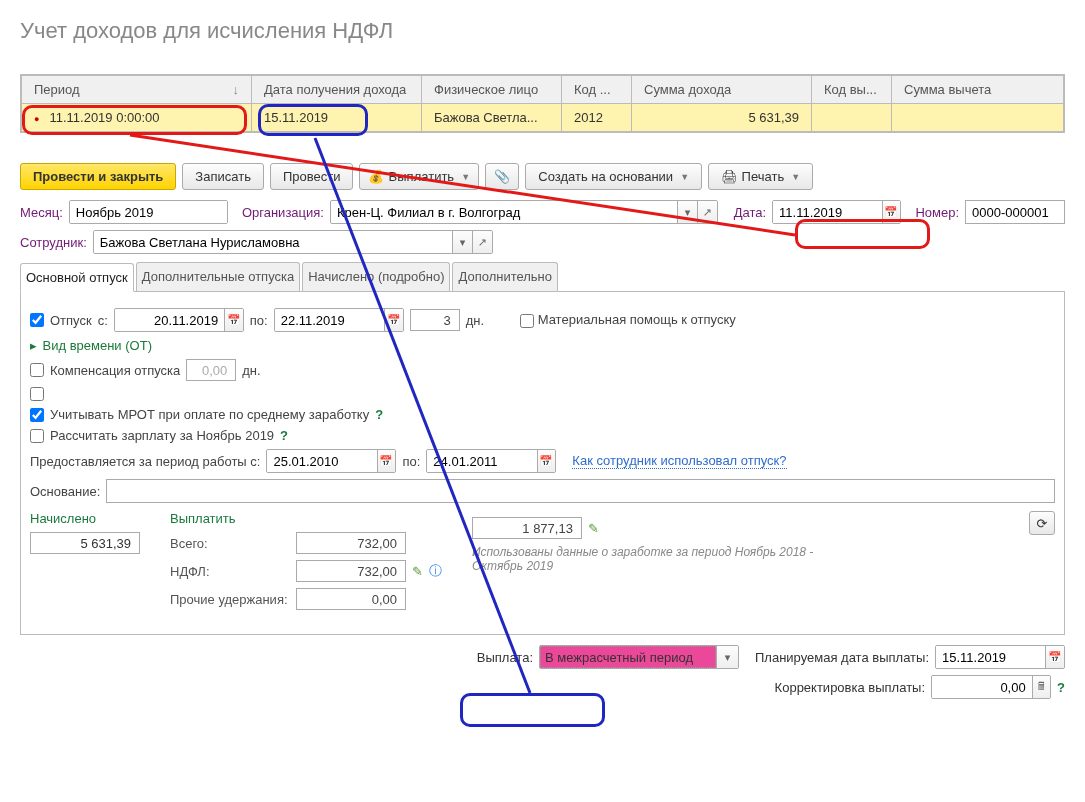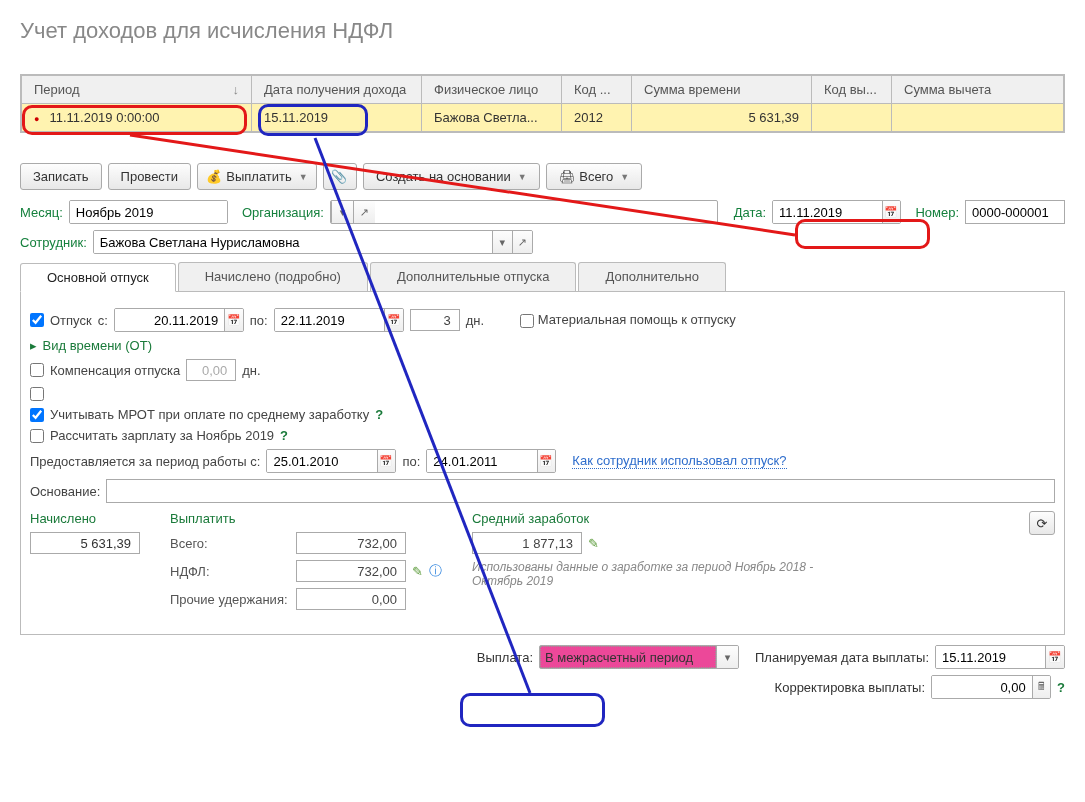--- a/index.html
+++ b/index.html
@@ -9,27 +9,27 @@
     table.grid { border-collapse: collapse; width: 100%; }
     table.grid th { background: #f0f0f0; color: #555; font-weight: normal; text-align: left; padding: 6px 12px; border: 1px solid #bbb; font-size: 13px; }
     table.grid td { padding: 6px 12px; border: 1px solid #bbb; background: #fff3b0; }
     .sort-arrow { float: right; color: #888; }
     .toolbar { margin: 30px 20px 10px; display: flex; gap: 6px; align-items: center; flex-wrap: wrap; }
     .btn { border: 1px solid #aaa; border-radius: 3px; background: linear-gradient(#fdfdfd,#e8e8e8); padding: 5px 12px; font-size: 13px; color: #333; cursor: pointer; display: inline-flex; align-items: center; gap: 4px; }
     .btn-yellow { background: linear-gradient(#ffe76a,#ffd300); border-color: #c9a800; font-weight: bold; }
     .btn-icon { padding: 5px 8px; }
     .drop-arrow { font-size: 9px; color: #777; margin-left: 3px; }
     .form-row { margin: 6px 20px; display: flex; align-items: center; gap: 6px; font-size: 13px; }
-    .form-label { color: #15803d; }
+    .form-label { color: #701a75; }
     .input { border: 1px solid #aaa; padding: 3px 6px; background: #fff; font-size: 13px; height: 24px; }
     .input-group { display: inline-flex; border: 1px solid #aaa; border-radius: 2px; overflow: hidden; height: 24px; align-items: stretch; background: #fff; }
     .input-group input { border: none; padding: 0 6px; outline: none; font-size: 13px; }
     .input-group .addon { border-left: 1px solid #aaa; background: linear-gradient(#fdfdfd,#eee); width: 22px; display: flex; align-items: center; justify-content: center; cursor: pointer; font-size: 11px; color: #666; }
     .tabs { margin: 8px 20px 0; border-bottom: 1px solid #bbb; display: flex; }
-    .tab { border: 1px solid #bbb; border-bottom: none; padding: 6px 26px; background: #f0f0f0; margin-right: 2px; border-radius: 3px 3px 0 0; color: #555; cursor: pointer; font-size: 13px; }
+    .tab { border: 1px solid #bbb; border-bottom: none; padding: 6px 5px; background: #f0f0f0; margin-right: 2px; border-radius: 3px 3px 0 0; color: #555; cursor: pointer; font-size: 13px; }
     .tab.active { background: #fff; border-bottom: 1px solid #fff; position: relative; top: 1px; color: #222; }
     .tab-content { border: 1px solid #bbb; border-top: none; margin: 0 20px 10px; padding: 10px 9px; }
     .chk { width: 14px; height: 14px; vertical-align: middle; }
     .row { display: flex; align-items: center; gap: 6px; margin: 6px 0; font-size: 13px; color: #444; }
     .link { color: #1a7a3a; text-decoration: none; cursor: pointer; }
     .link-blue { color: #2e6dcc; text-decoration: none; cursor: pointer; border-bottom: 1px dotted #2e6dcc; }
     .hint-q { color: #1a7a3a; font-weight: bold; cursor: pointer; }
     .section-bottom { margin: 6px 20px 0; justify-content: flex-end; }
     .totals { display: flex; gap: 30px; align-items: flex-start; margin: 8px 0; }
     .t-col { }
@@ -53,94 +53,96 @@
 <h1 class="page-title">Учет доходов для исчисления НДФЛ</h1>
 
 <div class="table-wrap">
   <table class="grid">
     <thead>
         <tr>
       <th style="width:230px"><span>Период</span><span class="sort-arrow">↓</span></th>
       <th style="width:170px">Дата получения дохода</th>
       <th style="width:140px">Физическое лицо</th>
       <th style="width:70px">Код ...</th>
-      <th style="width:180px;text-align:left">Сумма времени</th>
+      <th style="width:180px;text-align:left">Сумма дохода</th>
       <th style="width:80px">Код вы...</th>
       <th>Сумма вычета</th>
     </tr>
       </thead>
     <tbody>
         <tr>
       <td><span style="color:#c00;font-size:9px;margin-right:10px">●</span><span>11.11.2019 0:00:00</span></td>
       <td>15.11.2019</td>
       <td>Бажова Светла...</td>
       <td>2012</td>
       <td style="text-align:right">5 631,39</td>
       <td></td>
       <td></td>
     </tr>
       </tbody>
   </table>
 </div>
 
 <div class="toolbar">
+  <button class="btn btn-yellow">Провести и закрыть</button>
   <button class="btn">Записать</button>
   <button class="btn">Провести</button>
   <button class="btn btn-icon">
       <span>💰</span>
       <span>Выплатить</span>
       <span class="drop-arrow">▼</span>
     </button>
   <button class="btn btn-icon">
       <span>📎</span>
     </button>
   <button class="btn">
       <span>Создать на основании</span>
       <span class="drop-arrow">▼</span>
     </button>
   <button class="btn">
       <span>🖨</span>
-      <span>Всего</span>
+      <span>Печать</span>
       <span class="drop-arrow">▼</span>
     </button>
 </div>
 
 <div class="form-row">
   <span class="form-label">Месяц:</span>
   <span class="input-group" style="width:160px">
     <input value="Ноябрь 2019" style="">
 
   </span>
   <span class="form-label" style="margin-left:8px">Организация:</span>
   <span class="input-group" style="width:390px">
+    <input style="width: 100%;" value="Крен-Ц. Филиал в г. Волгоград">
     <span class="addon">▾</span>
     <span class="addon">↗</span>
   </span>
   <span class="form-label" style="margin-left:10px">Дата:</span>
   <span class="input-group" style="width:130px">
     <input style="width: 100%;" value="11.11.2019">
     <span class="addon">📅</span>
   </span>
   <span class="form-label" style="margin-left:8px">Номер:</span>
   <input class="input" style="width: 100px;" readonly="" value="0000-000001">
 </div>
 
 <div class="form-row">
   <span class="form-label">Сотрудник:</span>
-  <span class="input-group" style="width:440px">
+  <span class="input-group" style="width:400px">
     <input style="width: 100%;" value="Бажова Светлана Нурисламовна">
     <span class="addon">▾</span>
     <span class="addon">↗</span>
   </span>
 </div>
 
 <div class="tabs">
   <div class="tab active">Основной отпуск</div>
+  <div class="tab">Дополнительные отпуска</div>
   <div class="tab">Начислено (подробно)</div>
-  <div class="tab">Дополнительные отпуска</div>
   <div class="tab">Дополнительно</div>
 </div>
 
 <div class="tab-content">
   <div class="row">
     <input type="checkbox" class="chk" checked="" style="">
     <span>Отпуск</span>
     <span>с:</span>
     <span class="input-group" style="width:130px">
         <input style="width: 100%; text-align: right;" value="20.11.2019">
@@ -212,21 +214,20 @@
           <span class="num-box">732,00</span> 
           <span class="pencil">✎</span> 
           <span class="info-icon">ⓘ</span>
         </div>
       <div class="row">
           <span class="lbl" style="width:120px">Прочие удержания:</span>
           <span class="num-box">0,00</span>
         </div>
     </div>
     <div class="t-col" style="width:390px">
-      <div class="t-green">Средний заработок</div>
       <div class="row">
           <span class="num-box">1 877,13</span> 
           <span class="pencil">✎</span>
         </div>
       <div class="mute">Использованы данные о заработке за период Ноябрь 2018 - Октябрь 2019</div>
     </div>
     <div class="refresh-btn">
         <span>⟳</span>
       </div>
   </div>

